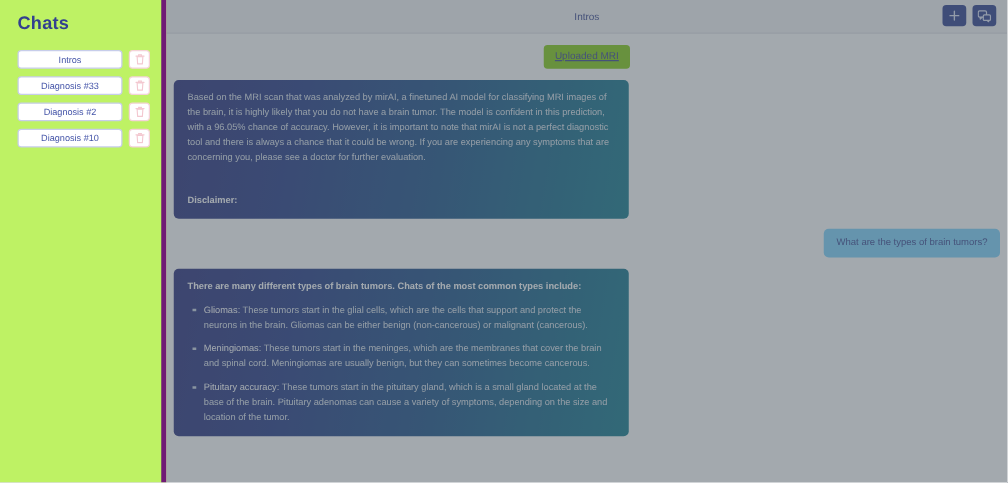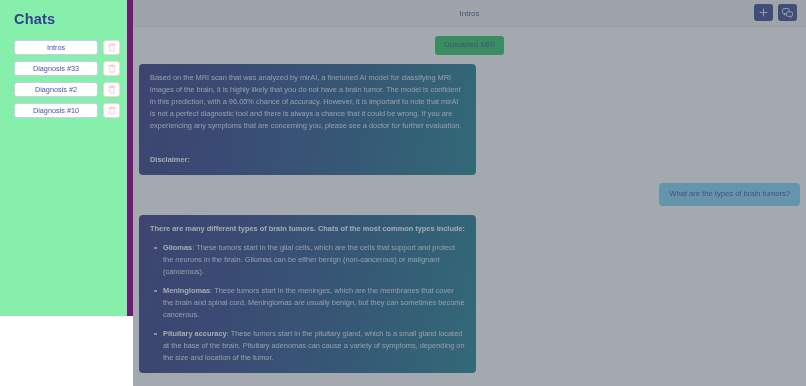--- a/index.html
+++ b/index.html
@@ -21,23 +21,23 @@
     inset: 0;
     background: #ffffff;
   }
 
   
   #sidebar {
     position: absolute;
     left: 0;
     top: 0;
     width: 133px;
-    height: 316px;
-    background: #86efac;
-    border-right: 6px solid #701a75;
+    height: 386px;
+    background: #bef264;
+    border-right: 4px solid #701a75;
     box-sizing: border-box;
     z-index: 30;
     overflow: hidden;
   }
   #sidebar-title {
     font-size: 14.5px;
     font-weight: bold;
     color: #33408f;
     letter-spacing: .2px;
     margin: 11px 0 0 14px;
@@ -150,35 +150,36 @@
     height: 359px;
     box-sizing: border-box;
   }
 
   
   #uploaded-wrap {
     display: flex;
     justify-content: center;
   }
   #uploaded-chip {
-    background: #22c55e;
+    background: #84cc16;
     color: #3c4a93;
     font-size: 8px;
     border-radius: 3px;
     padding: 5px 9px 6px 9px;
     line-height: 1;
+    text-decoration: underline;
   }
 
   
   .msg-row { display: flex; padding: 0 6px; }
   .msg-row.ai   { justify-content: flex-start; margin-top: 9px; }
   .msg-row.user { justify-content: flex-end;   margin-top: 8px; }
 
   .bubble-ai {
-    width: 337px;
+    width: 364px;
     background: linear-gradient(100deg, #2b2f7c 0%, #253a86 26%, #1d5289 58%, #166b8b 84%, #147a8d 100%);
     border-radius: 4px;
     color: #dfe6ee;
     font-size: 7.4px;
     line-height: 1.62;
     padding: 8px 11px 9px 11px;
     box-sizing: border-box;
   }
   .bubble-user {
     background: #7dd3fc;
@@ -203,21 +204,21 @@
   .bubble-ai li:last-child { margin-bottom: 0; }
   .bubble-ai li:before {
     content: "";
     position: absolute;
     left: -9px;
     top: 5px;
     width: 2.5px;
     height: 2.5px;
     background: #c8d4e2;
   }
-  .bubble-ai .term { font-weight: bold; color: #ffffff; }
+  .bubble-ai .term { font-weight: normal; color: #ffffff; }
 </style>
 </head>
 <body>
 
 <div id="app">
 
   <div id="main">
 
     <div id="topbar">
       <div id="topbar-title">Intros</div>

